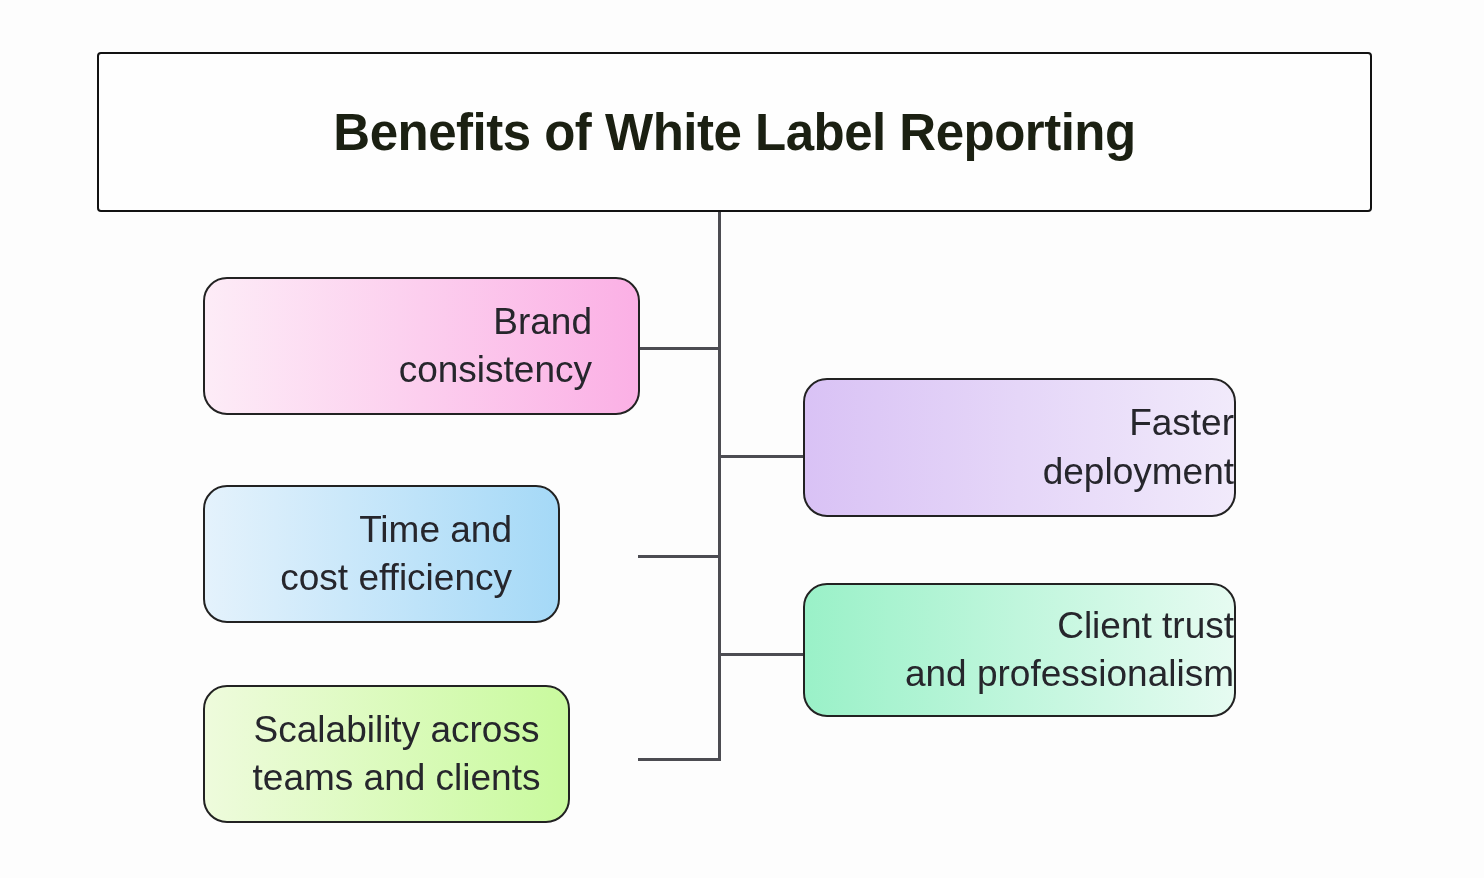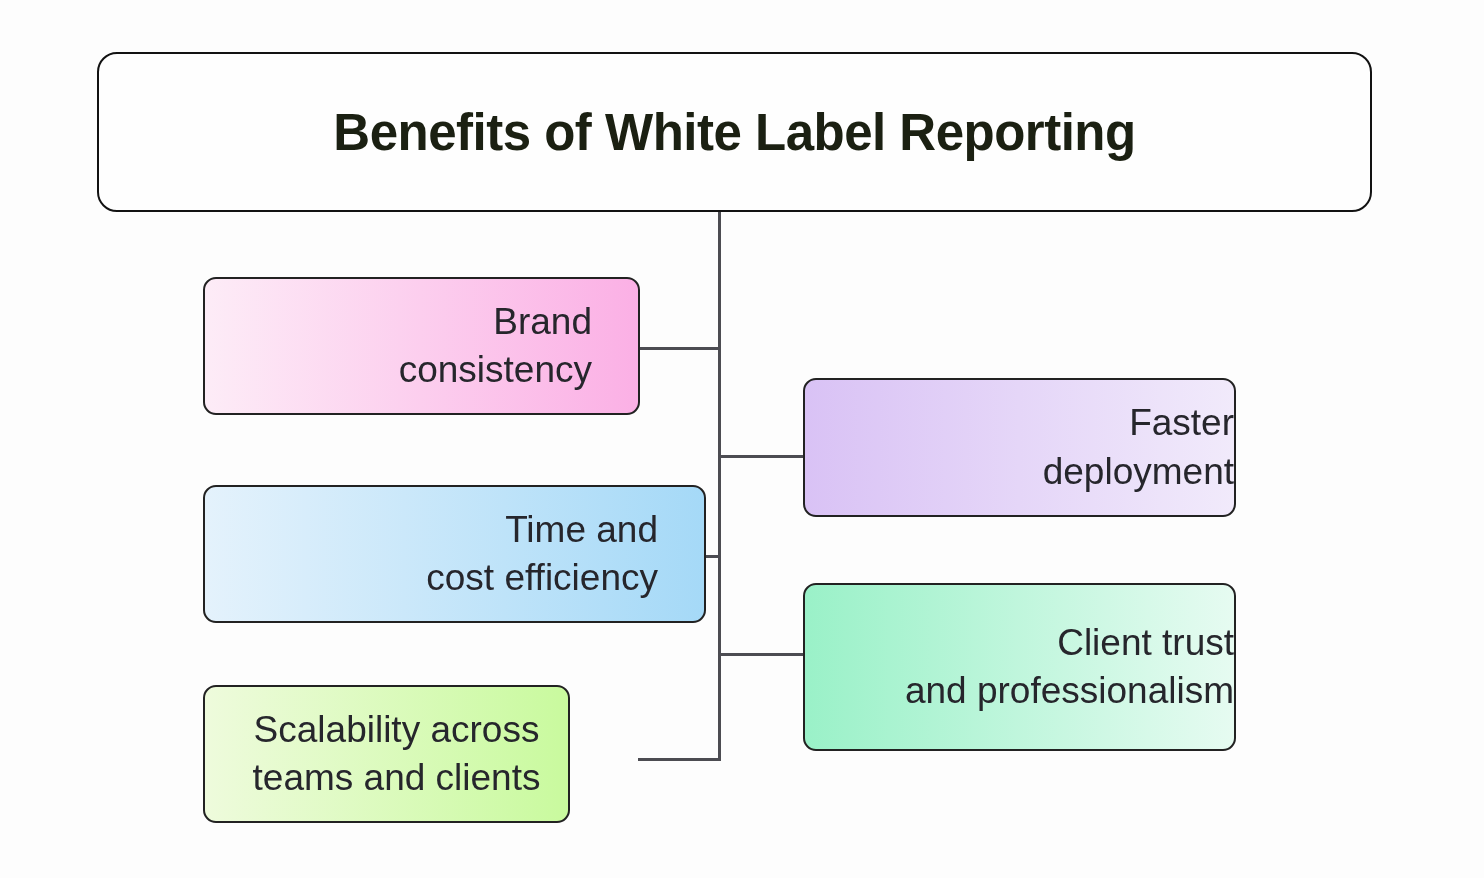--- a/index.html
+++ b/index.html
@@ -17,21 +17,21 @@
   }
 
   
   .title-box {
     position: absolute;
     left: 97px; top: 52px;
     width: 1275px; height: 160px;
     box-sizing: border-box;
     background: var(--title-bg, #fefefe);
     border: 2px solid var(--title-border, #121212);
-    border-radius: 20px;
+    border-radius: 4px;
     display: flex;
     align-items: center;
     justify-content: center;
     z-index: 2;
   }
   .title-text {
     font-size: 51px;
     font-weight: 700;
     letter-spacing: -0.5px;
     color: var(--title-text, #1b2012);
@@ -49,37 +49,37 @@
   .c-time       { left: 638px; top: 555px; width: 82px;  height: 2.5px; }
   .c-scal       { left: 638px; top: 758px; width: 82px;  height: 2.5px; }
   .c-faster     { left: 719px; top: 455px; width: 85px;  height: 2.5px; }
   .c-client     { left: 719px; top: 653px; width: 85px;  height: 2.5px; }
 
   
   .node {
     position: absolute;
     box-sizing: border-box;
     border: 2px solid var(--node-border, #222222);
-    border-radius: 13px;
+    border-radius: 24px;
     display: flex;
     align-items: center;
     z-index: 2;
   }
   .node-label {
     font-size: 37px;
     line-height: 1.3;
     color: var(--node-text, #26262c);
     white-space: pre-line;
     width: 100%;
   }
   .n-brand  { left: 203px; top: 277px; width: 437px; height: 138px; }
-  .n-time   { left: 203px; top: 485px; width: 503px; height: 138px; }
+  .n-time   { left: 203px; top: 485px; width: 357px; height: 138px; }
   .n-scal   { left: 203px; top: 685px; width: 367px; height: 138px; }
   .n-faster { left: 803px; top: 378px; width: 433px; height: 139px; }
-  .n-client { left: 803px; top: 583px; width: 433px; height: 168px; }
+  .n-client { left: 803px; top: 583px; width: 433px; height: 134px; }
 
   .align-right  .node-label { text-align: right;  padding-right: 46px; }
   .align-center .node-label { text-align: center; padding: 0 20px 0 40px; }
   .align-left   .node-label { text-align: right;   padding-left: 36px; }
 </style>
 </head>
 <body>
 
 <div class="canvas">
 

